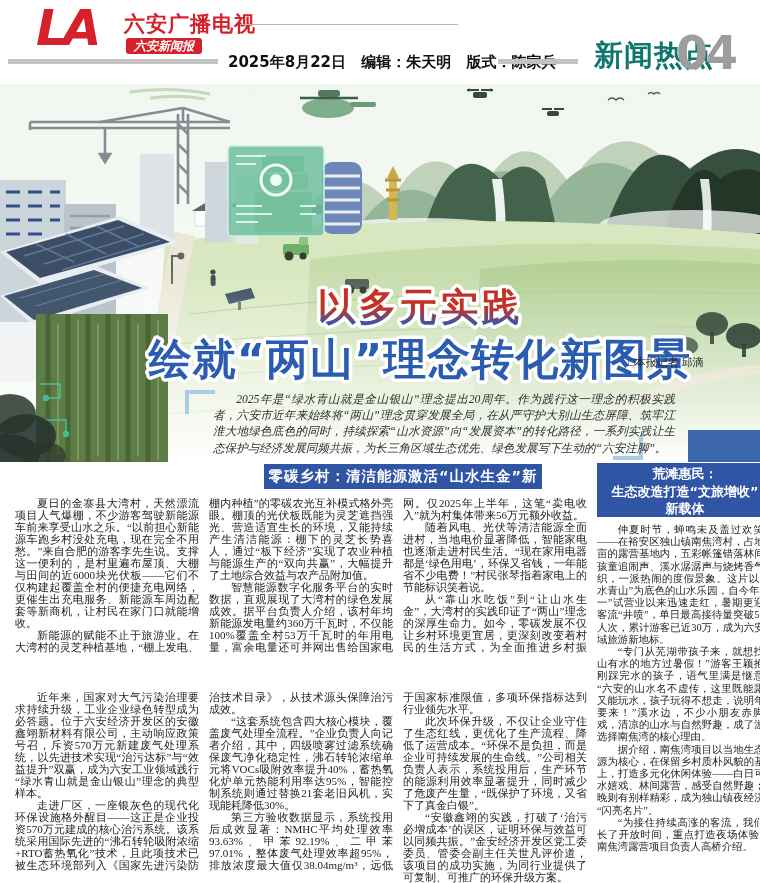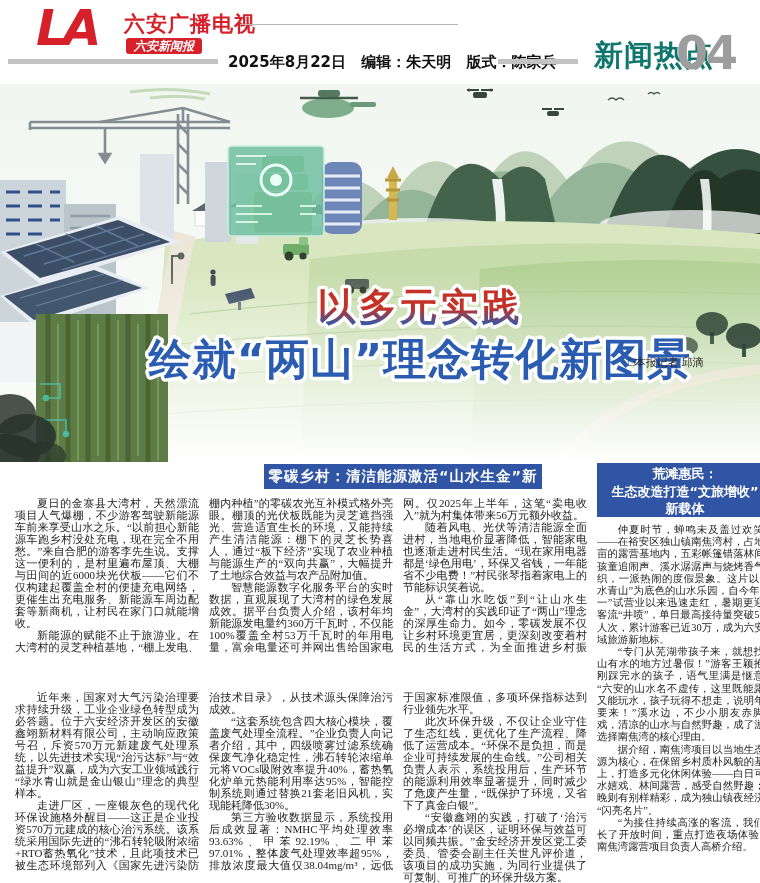--- a/index.html
+++ b/index.html
@@ -299,20 +299,26 @@
         <stop offset="0.28" stop-color="#c43227"></stop>
         <stop offset="0.44" stop-color="#2a5cb2"></stop>
         <stop offset="1" stop-color="#2a5cb2"></stop>
       </linearGradient>
     </defs>
     <text x="420" y="42" text-anchor="middle" font-size="38" letter-spacing="3" fill="url(#hlgrad)" stroke="#ffffff" stroke-width="7" stroke-linejoin="round" paint-order="stroke">以多元实践</text>
     <text x="420" y="96" text-anchor="middle" font-size="43" letter-spacing="1" fill="url(#hlgrad)" stroke="#ffffff" stroke-width="7" stroke-linejoin="round" paint-order="stroke">绘就“两山”理念转化新图景</text>
   </svg>
   <div class="byline">□本报记者 邱滴</div>
 
+  <div class="intro-wrap">
+    <div class="corner-tl"></div>
+    <div class="corner-br"></div>
+    <div class="intro-text">2025年是“绿水青山就是金山银山”理念提出20周年。作为践行这一理念的积极实践者，六安市近年来始终将“两山”理念贯穿发展全局，在从严守护大别山生态屏障、筑牢江淮大地绿色底色的同时，持续探索“山水资源”向“发展资本”的转化路径，一系列实践让生态保护与经济发展同频共振，为长三角区域生态优先、绿色发展写下生动的“六安注脚”。</div>
+    <div class="intro-block"></div>
+  </div>
 
   <div class="sec-bar bar1">零碳乡村：清洁能源激活“山水生金”新动能</div>
   <div class="cols cols1">
       <p>夏日的金寨县大湾村，天然漂流项目人气爆棚，不少游客驾驶新能源车前来享受山水之乐。“以前担心新能源车跑乡村没处充电，现在完全不用愁。”来自合肥的游客李先生说。支撑这一便利的，是村里遍布屋顶、大棚与田间的近6000块光伏板——它们不仅构建起覆盖全村的便捷充电网络，更催生出充电服务、新能源车周边配套等新商机，让村民在家门口就能增收。</p>
       <p>新能源的赋能不止于旅游业。在大湾村的灵芝种植基地，“棚上发电、棚内种植”的零碳农光互补模式格外亮眼。棚顶的光伏板既能为灵芝遮挡强光、营造适宜生长的环境，又能持续产生清洁能源：棚下的灵芝长势喜人，通过“板下经济”实现了农业种植与能源生产的“双向共赢”，大幅提升了土地综合效益与农产品附加值。</p>
       <p>智慧能源数字化服务平台的实时数据，直观展现了大湾村的绿色发展成效。据平台负责人介绍，该村年均新能源发电量约360万千瓦时，不仅能100%覆盖全村53万千瓦时的年用电量，富余电量还可并网出售给国家电网。仅2025年上半年，这笔“卖电收入”就为村集体带来56万元额外收益。</p>
       <p>随着风电、光伏等清洁能源全面进村，当地电价显著降低，智能家电也逐渐走进村民生活。“现在家用电器都是‘绿色用电’，环保又省钱，一年能省不少电费！”村民张琴指着家电上的节能标识笑着说。</p>
       <p>从“靠山水吃饭”到“让山水生金”，大湾村的实践印证了“两山”理念的深厚生命力。如今，零碳发展不仅让乡村环境更宜居，更深刻改变着村民的生活方式，为全面推进乡村振兴、建设中国式现代化注入了强劲的绿色动能。</p>
     </div>
 

